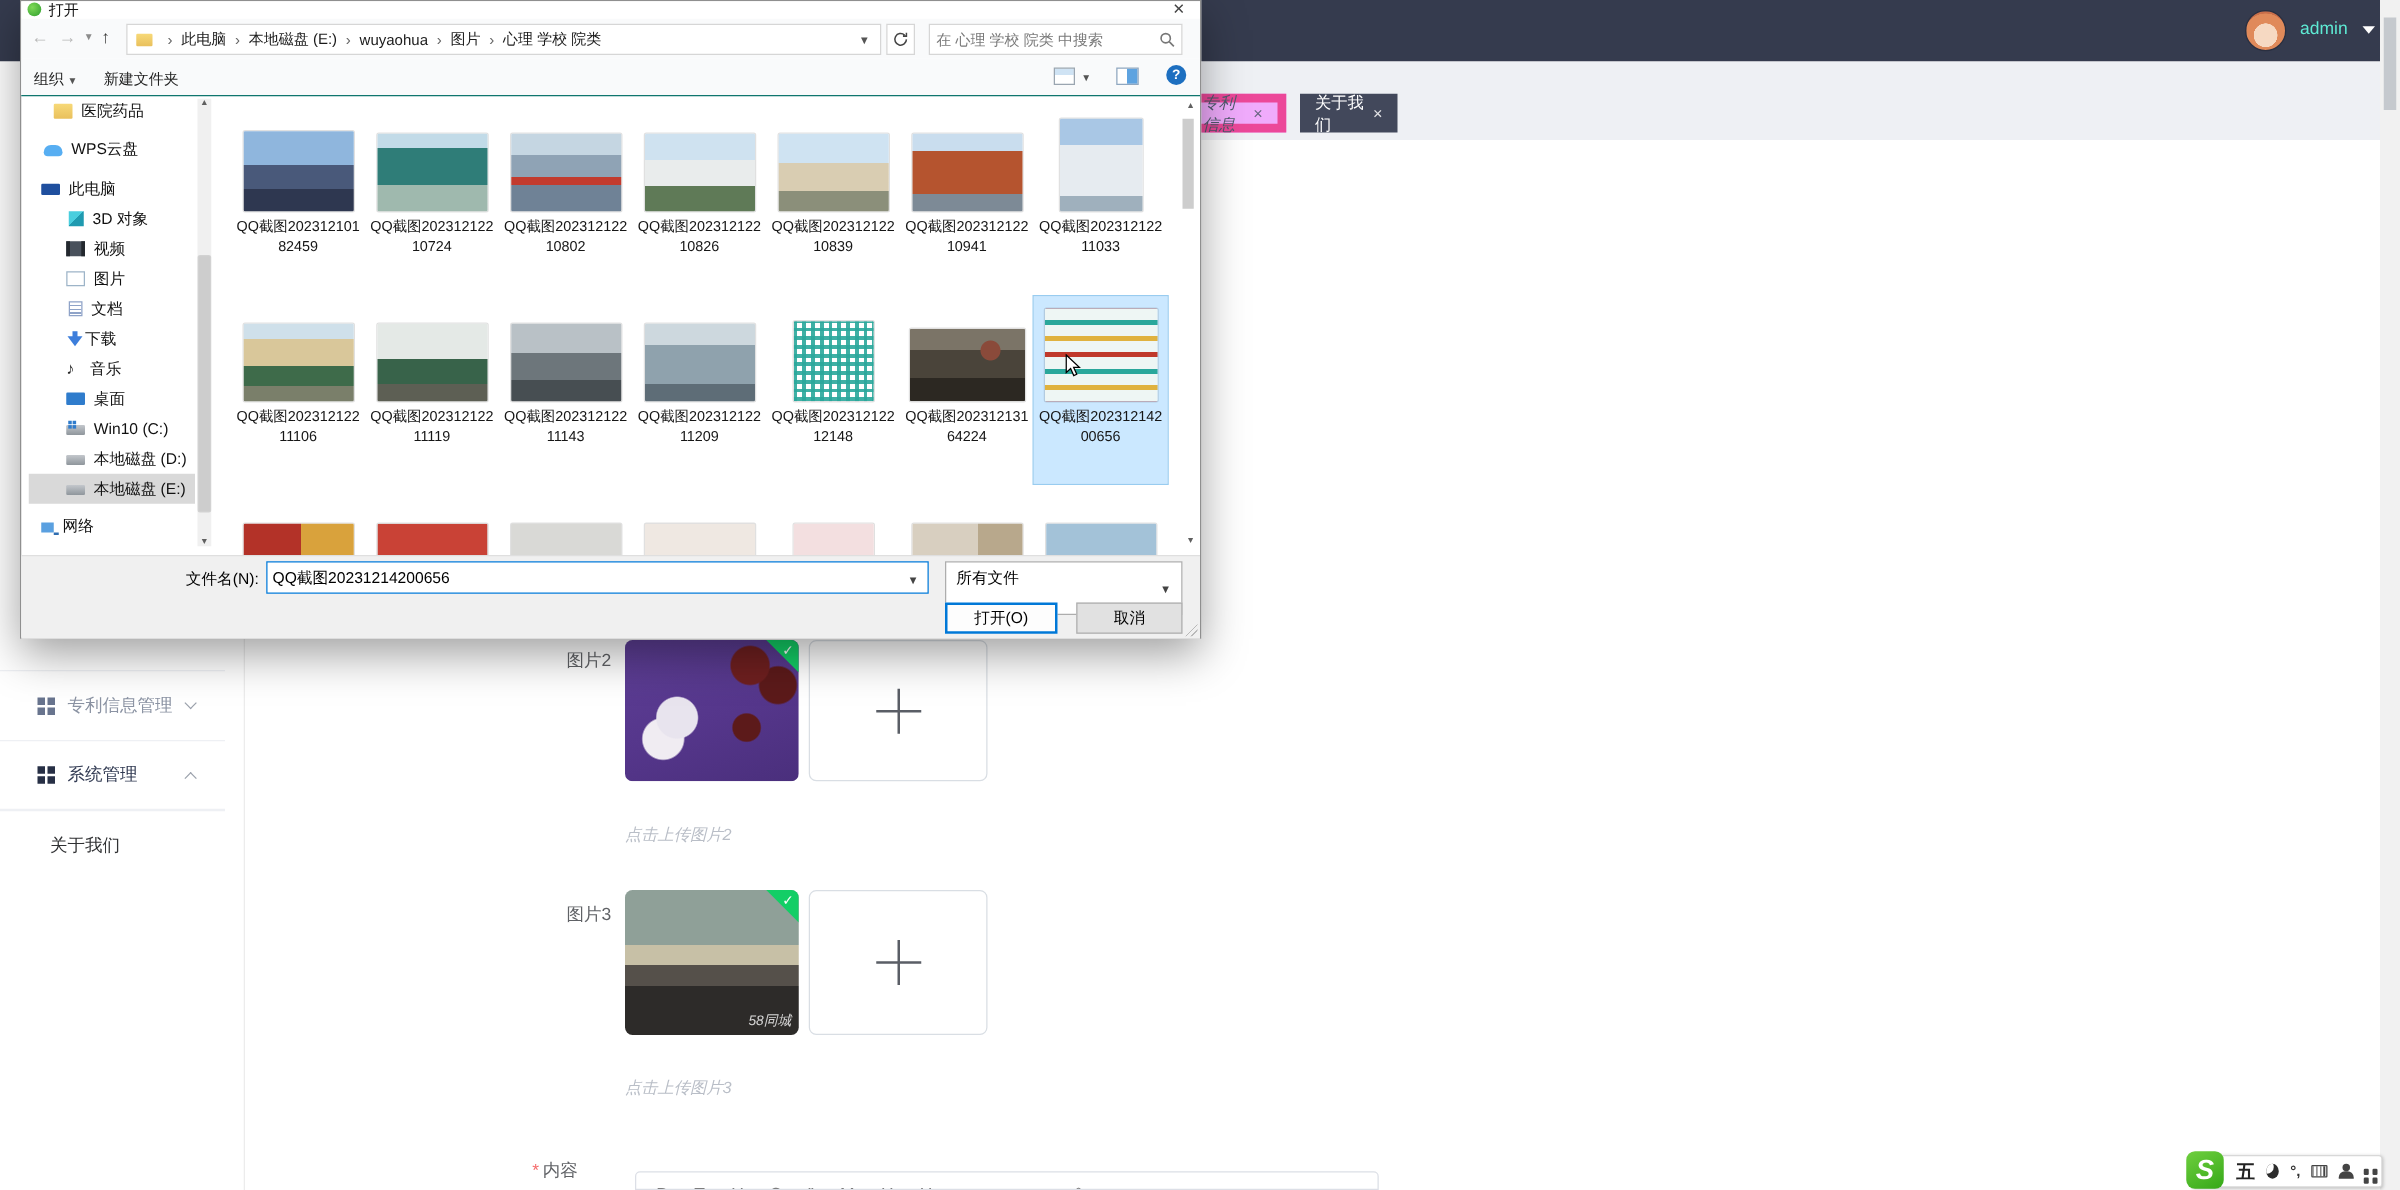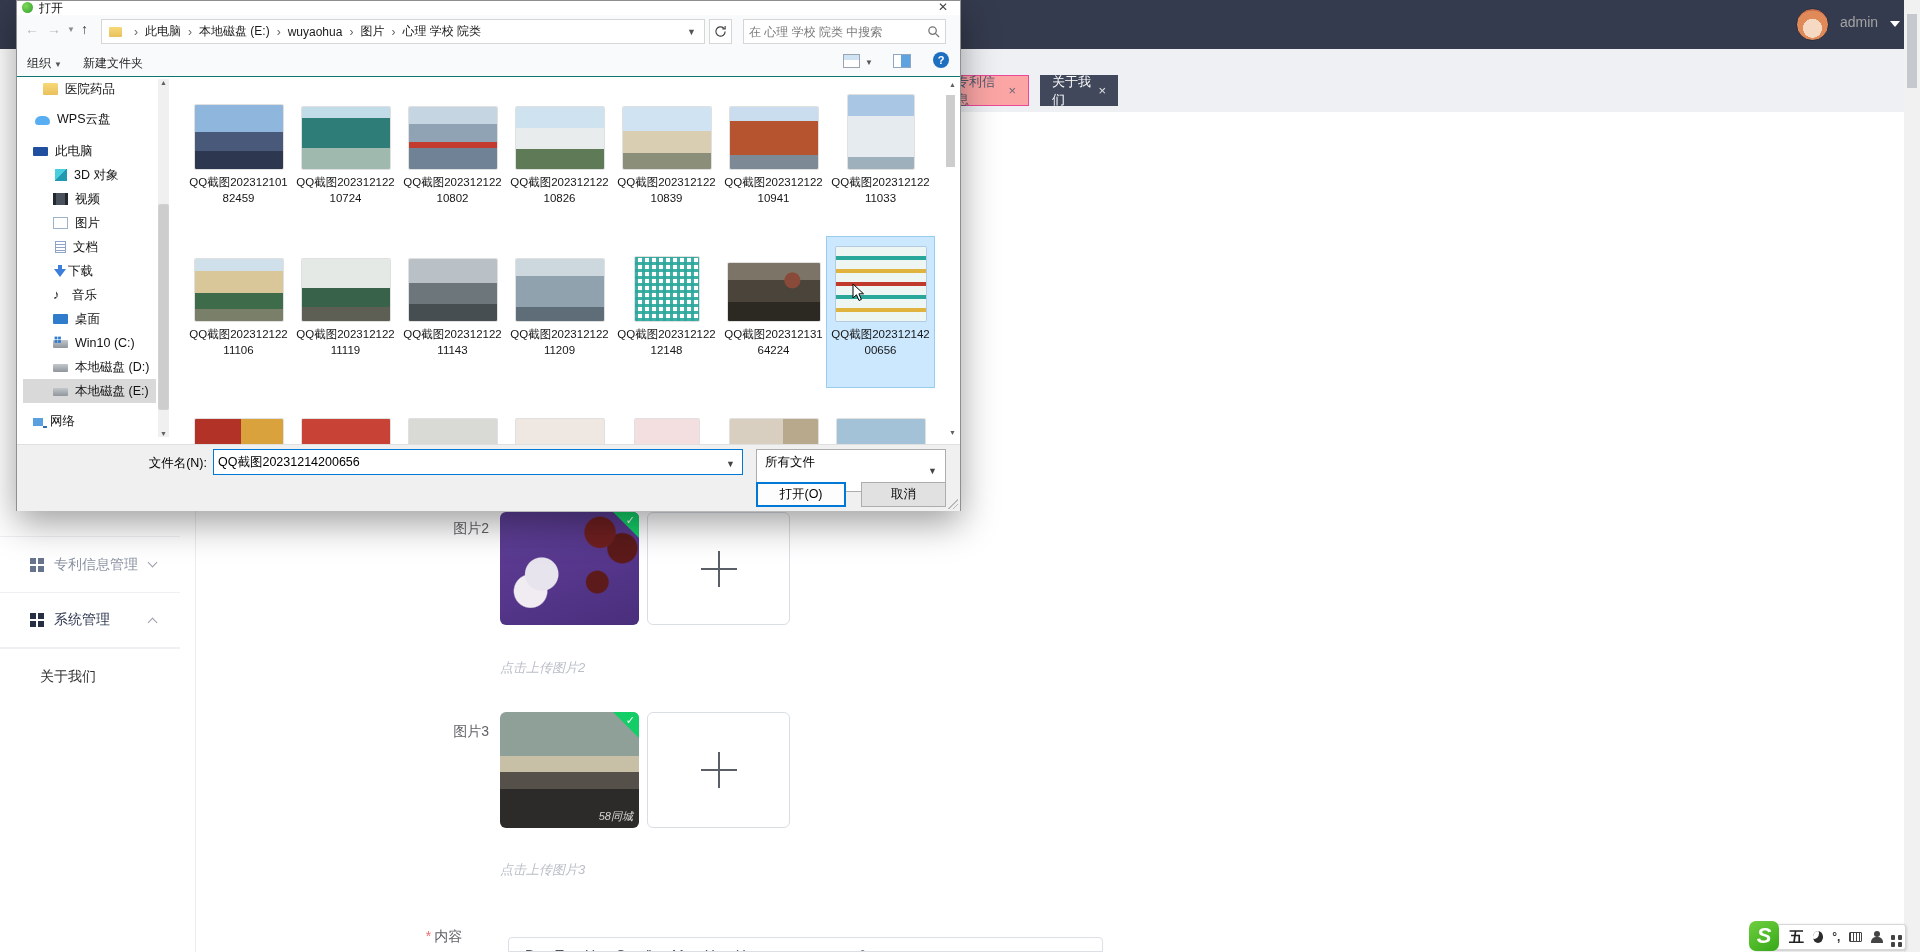--- a/index.html
+++ b/index.html
@@ -3,42 +3,42 @@
 <meta charset="utf-8">
 <style>
   * { margin:0; padding:0; box-sizing:border-box; }
   html,body { width:1920px; height:952px; overflow:hidden; font-family:"Liberation Sans","DejaVu Sans",sans-serif; background:#fff; }
   .abs { position:absolute; }
 
   
   #app-header { left:0; top:0; width:1920px; height:49px; background:#353b4e; z-index:5; }
   #avatar { left:1796px; top:8px; width:33px; height:33px; border-radius:50%;
             background:radial-gradient(circle at 50% 62%,#f6d9c2 0 38%,#e08a5a 39% 70%,#c96f4a 71%); border:1px solid #2a2f40; }
-  #admin-name { left:1840px; top:14px; color:#a3a3a3; font-size:14px; }
+  #admin-name { left:1840px; top:14px; color:#5eead4; font-size:14px; }
   #admin-caret { left:1890px; top:21px; width:0; height:0; border-left:5px solid transparent; border-right:5px solid transparent; border-top:6px solid #fff; }
 
   #app-scrollbar { left:1904px; top:0; width:16px; height:952px; background:#f1f1f1; z-index:40; }
   #app-scroll-thumb { left:3px; top:14px; width:10px; height:74px; background:#c5c9ce; }
 
   #sidebar { left:0; top:49px; width:196px; height:903px; background:#fff; border-right:1px solid #ececec; z-index:1; }
   .side-item { position:absolute; left:0; width:180px; height:56px; display:flex; align-items:center; border-top:1px solid #eef0f4; }
   #side-item-1 { top:487px; } #side-item-2 { top:543px; border-bottom:1px solid #eef0f4; } #side-item-3 { top:599px; }
   .gicon { width:6px; height:6px; display:inline-block; margin-left:30px; margin-right:18px; position:relative; top:-4px; }
   .gicon-blue { background:#68748e; box-shadow:8px 0 0 #68748e,0 8px 0 #68748e,8px 8px 0 #68748e; }
   .gicon-dark { background:#272f45; box-shadow:8px 0 0 #272f45,0 8px 0 #272f45,8px 8px 0 #272f45; }
   .side-label-1 { color:#8b93a3; font-size:14px; }
   .side-label-2 { color:#313a52; font-size:14px; }
   .side-label-3 { color:#303133; font-size:14px; margin-left:40px; }
   .chev { display:inline-block; width:7px; height:7px; border-right:1.4px solid #9aa0ab; border-bottom:1.4px solid #9aa0ab; position:absolute; right:24px; }
   .chev-down { transform:rotate(45deg); top:22px; }
   .chev-up { transform:rotate(-135deg); top:26px; }
 
   #tabstrip { left:196px; top:49px; width:1708px; height:63px; background:#eef0f4; }
   .tab { position:absolute; top:26px; height:31px; display:flex; align-items:center; padding:0 12px; font-size:13px; }
-  #tab-1 { left:747px; width:86px; background:#fca5a5; border:1px solid #ec4899; color:#515a6e; }
+  #tab-1 { left:747px; width:86px; background:#f0abfc; border:7px solid #ec4899; color:#515a6e;font-style:italic; }
   #tab-2 { left:844px; width:78px; background:#42485b; color:#fff; }
   .tab-x { margin-left:6px; font-size:13px; opacity:.85; }
 
   #content { left:196px; top:112px; width:1707px; height:840px; background:#fff; }
 
   
   .fld-label { position:absolute; width:90px; text-align:right; font-size:14px; color:#606266; }
   #lbl-img2 { left:399px; top:520px; } #lbl-img3 { left:399px; top:723px; } #lbl-content { left:399px; top:928px;text-align:center; }
   .req { color:#f56c6c; margin-right:3px; }
   .preview { position:absolute; width:139px; border-radius:6px; overflow:hidden; }

